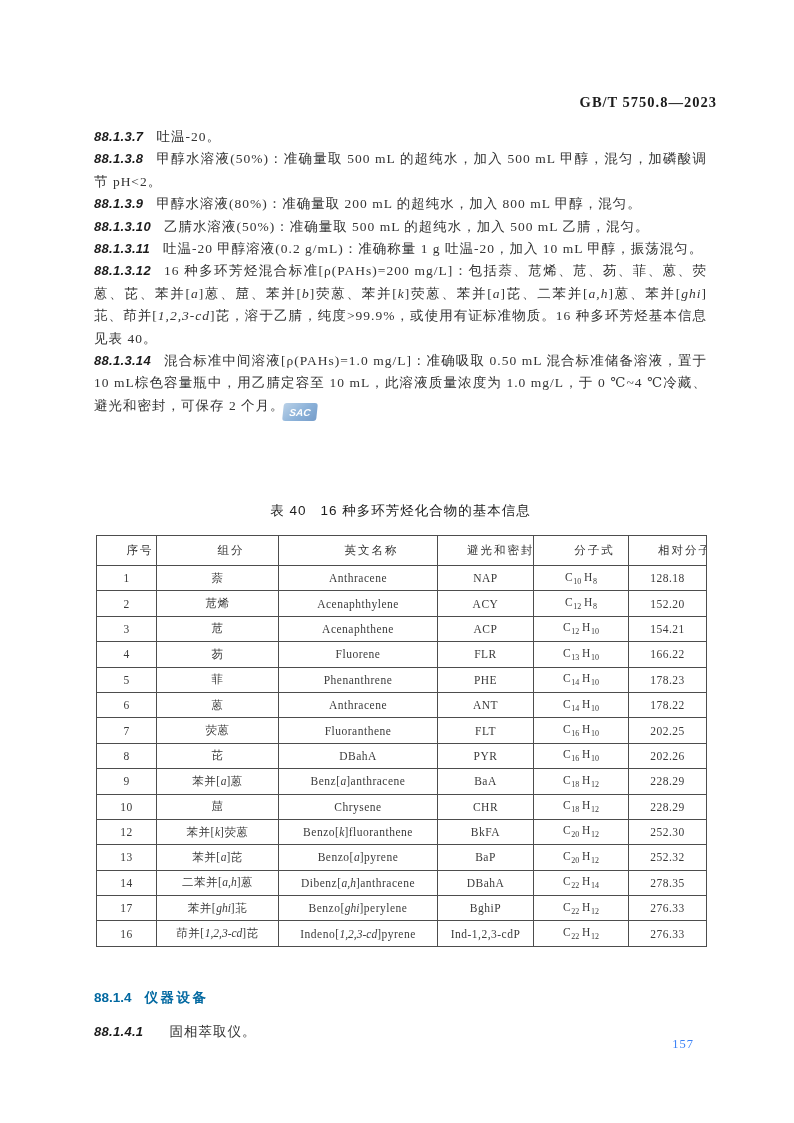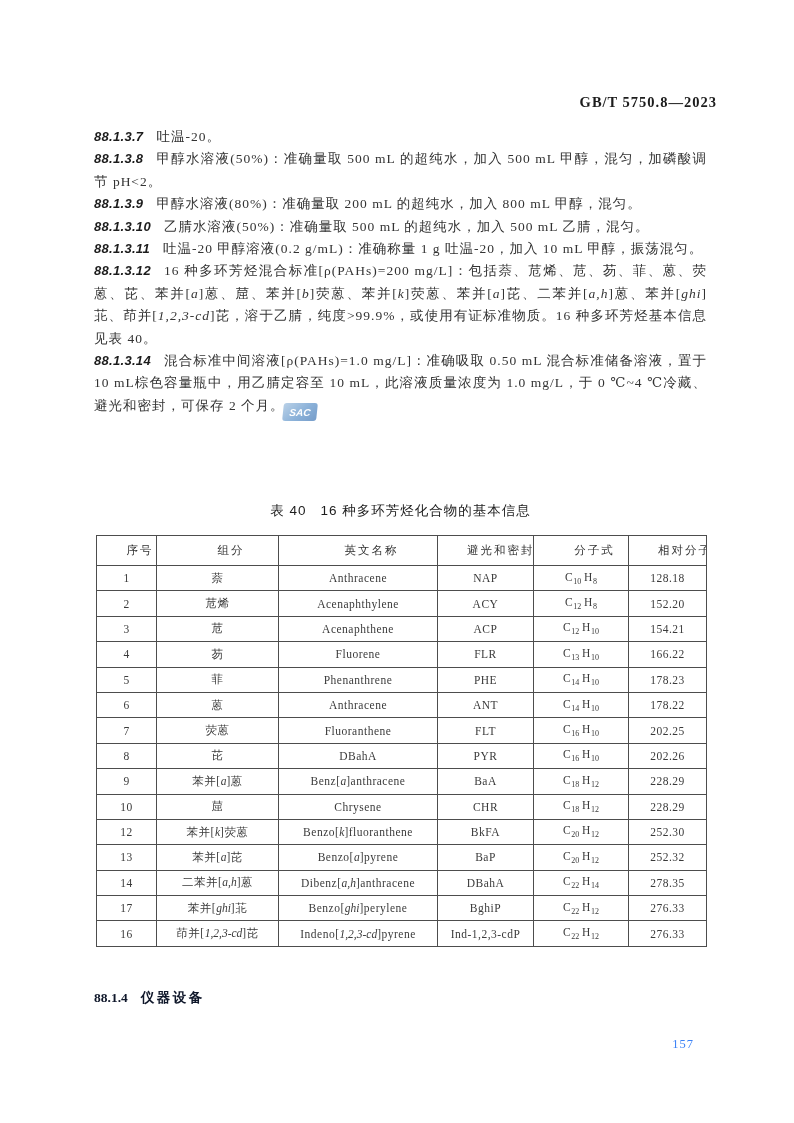--- a/index.html
+++ b/index.html
@@ -55,22 +55,22 @@
     border:1px solid #4d4d4d;text-align:center;vertical-align:middle;
     padding:0 2px;overflow:hidden;white-space:nowrap;
   }
   table.pah th{height:29px;font-weight:normal;letter-spacing:2px;color:#333;padding-left:29px;}
   table.pah td{height:24.4px;letter-spacing:0.5px;}
   table.pah sub{font-size:8px;letter-spacing:0;}
   table.pah i{letter-spacing:0;}
   
   .sec-heading{
     position:absolute;top:989px;left:94px;width:613px;
-    font-family:Liberation Serif, serif;
-    font-weight:bold;font-size:13.5px;color:#0f172a;
+    font-family:Liberation Sans, sans-serif;
+    font-weight:bold;font-size:13.5px;color:#0369a1;
   }
   .sec-heading .s-title{margin-left:13px;letter-spacing:2.5px;}
   .sec-item{
     position:absolute;top:1023px;left:94px;width:613px;font-size:13.5px;
   }
   .sec-item .s-text{margin-left:13px;letter-spacing:1px;color:#333;}
   .page-number{
     position:absolute;top:1037px;left:94px;width:600px;
     text-align:right;font-size:12.5px;color:#3b82f6;letter-spacing:1px;
   }
@@ -238,16 +238,19 @@
           <td>C<sub>22</sub> H<sub>12</sub></td>
           <td>276.33</td>
         </tr>
       </tbody>
   </table>
 
   <div class="sec-heading">
     <span class="s-num">88.1.4</span><span class="s-title">仪器设备</span>
   </div>
 
+  <div class="sec-item">
+    <span class="cnum">88.1.4.1</span><span class="s-text">固相萃取仪。</span>
+  </div>
 
   <div class="page-number">157</div>
 
 </div>
 
 </body></html>

